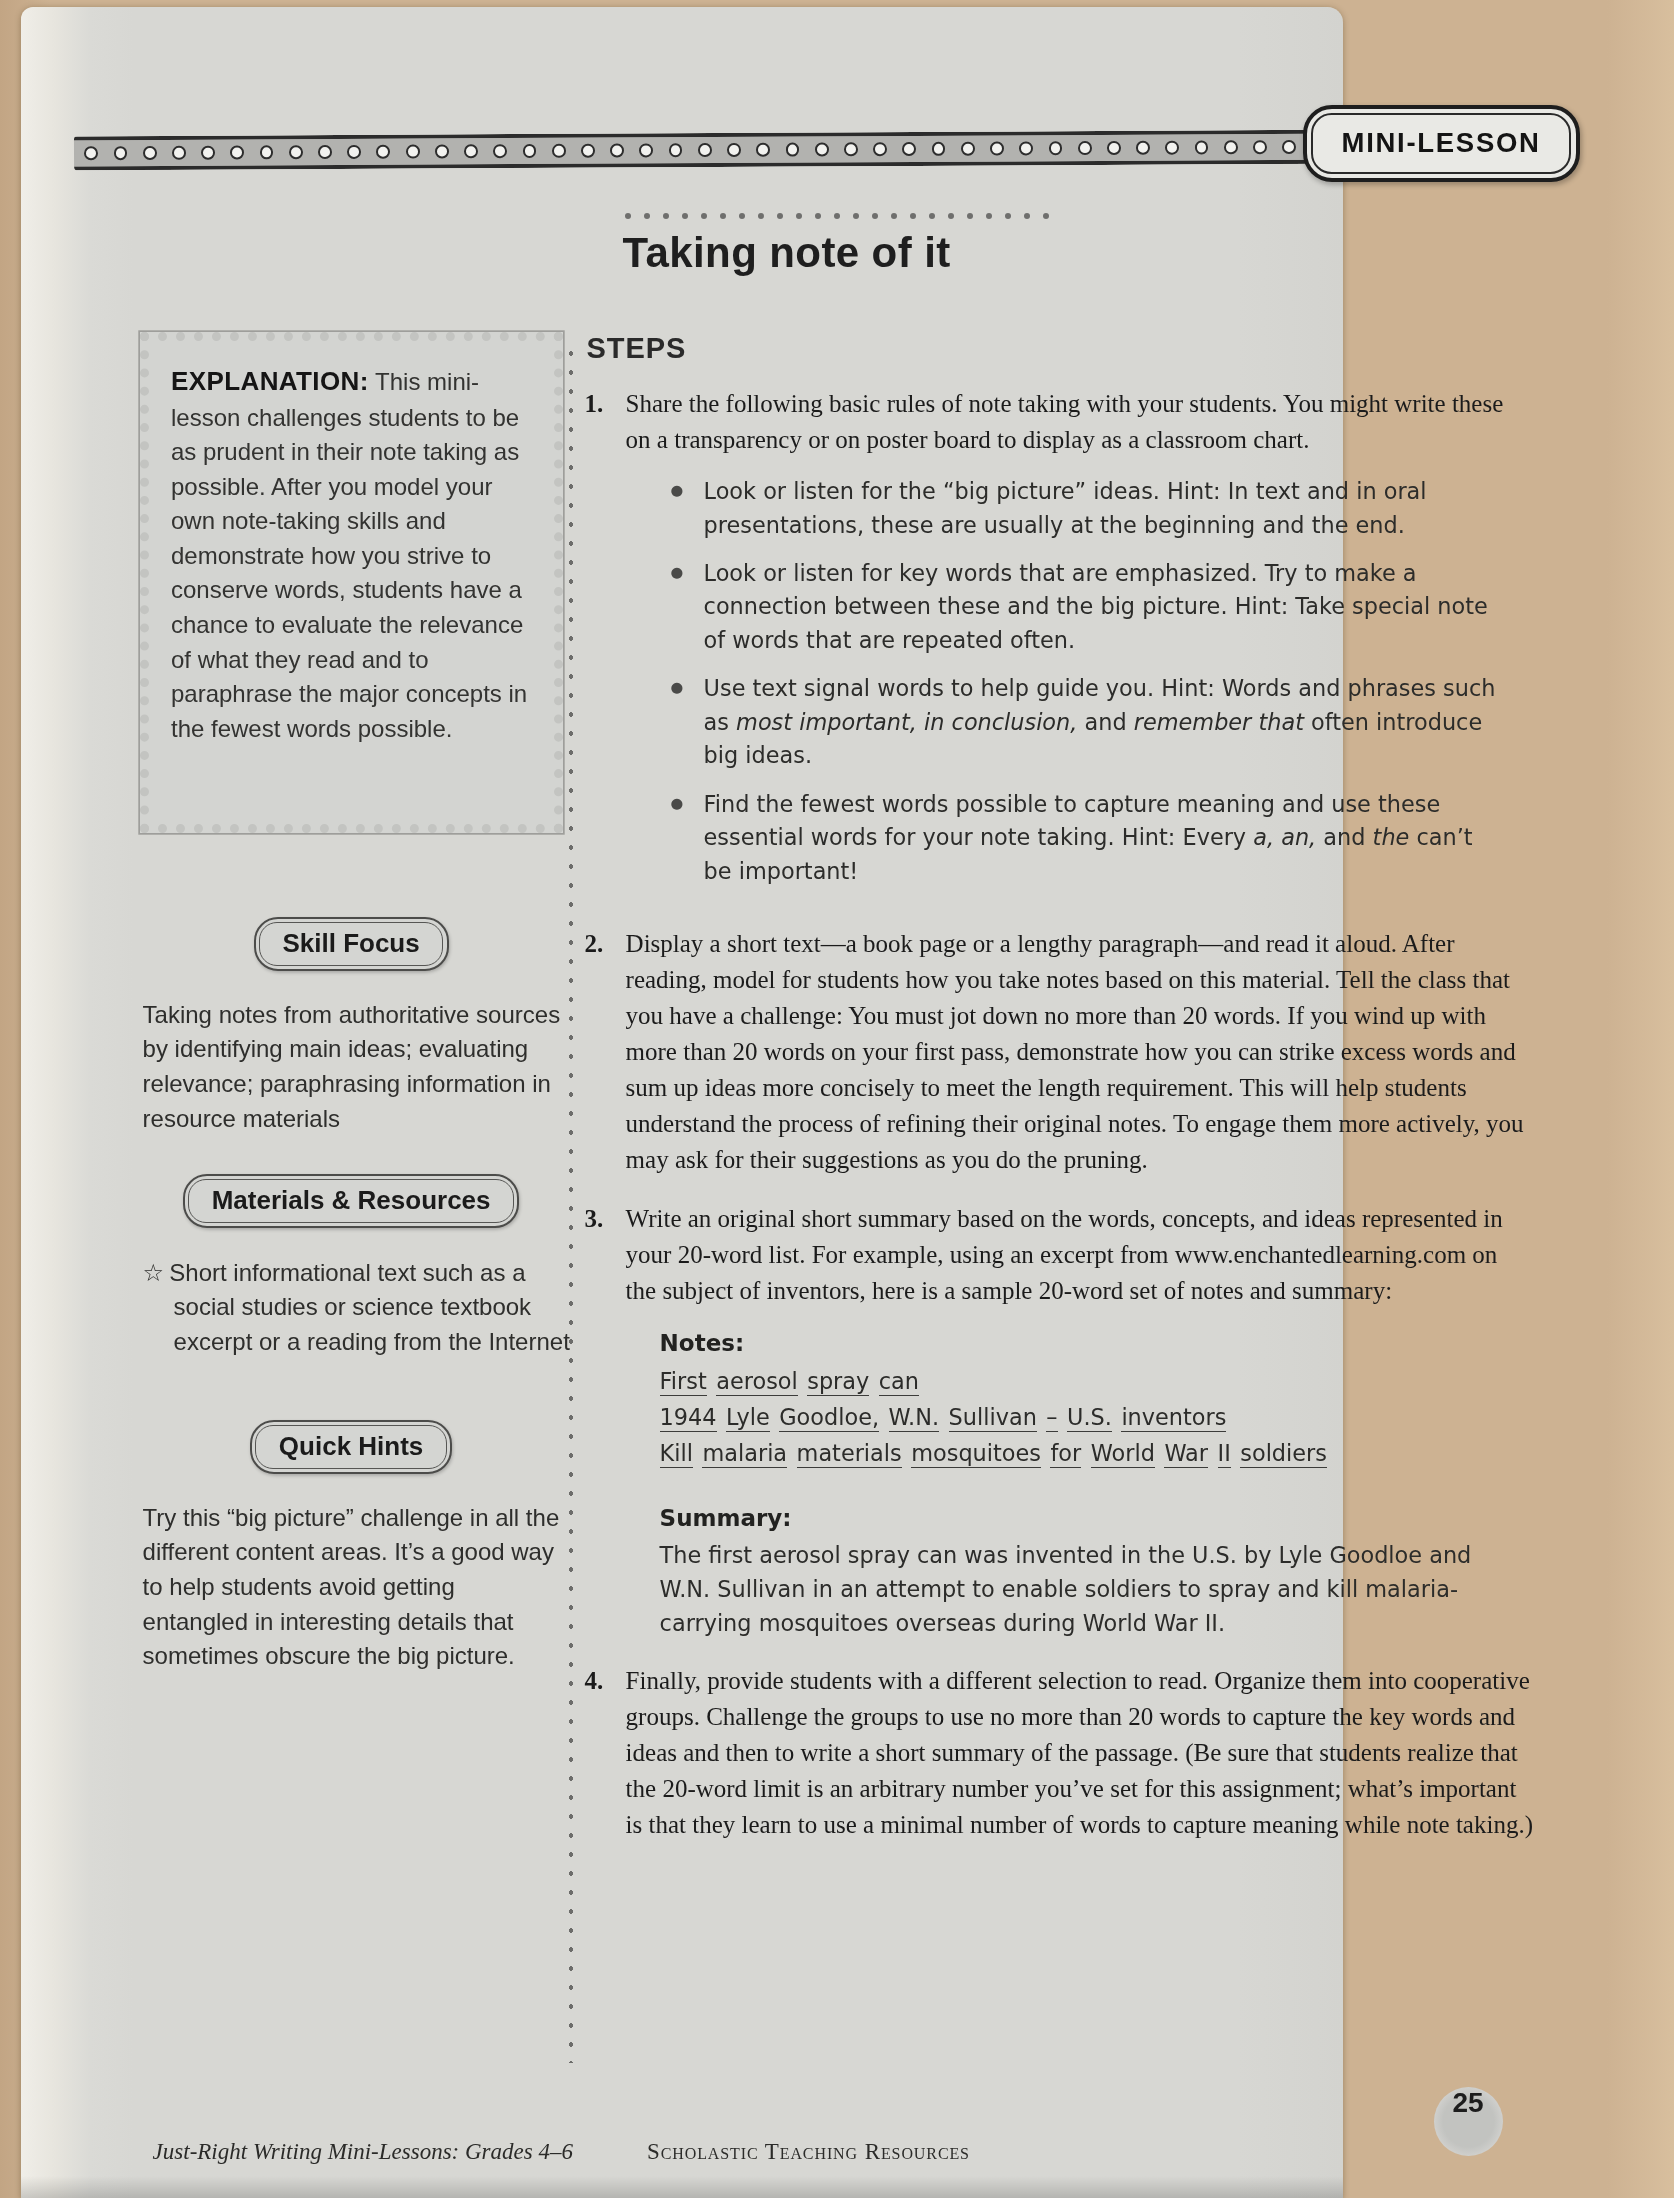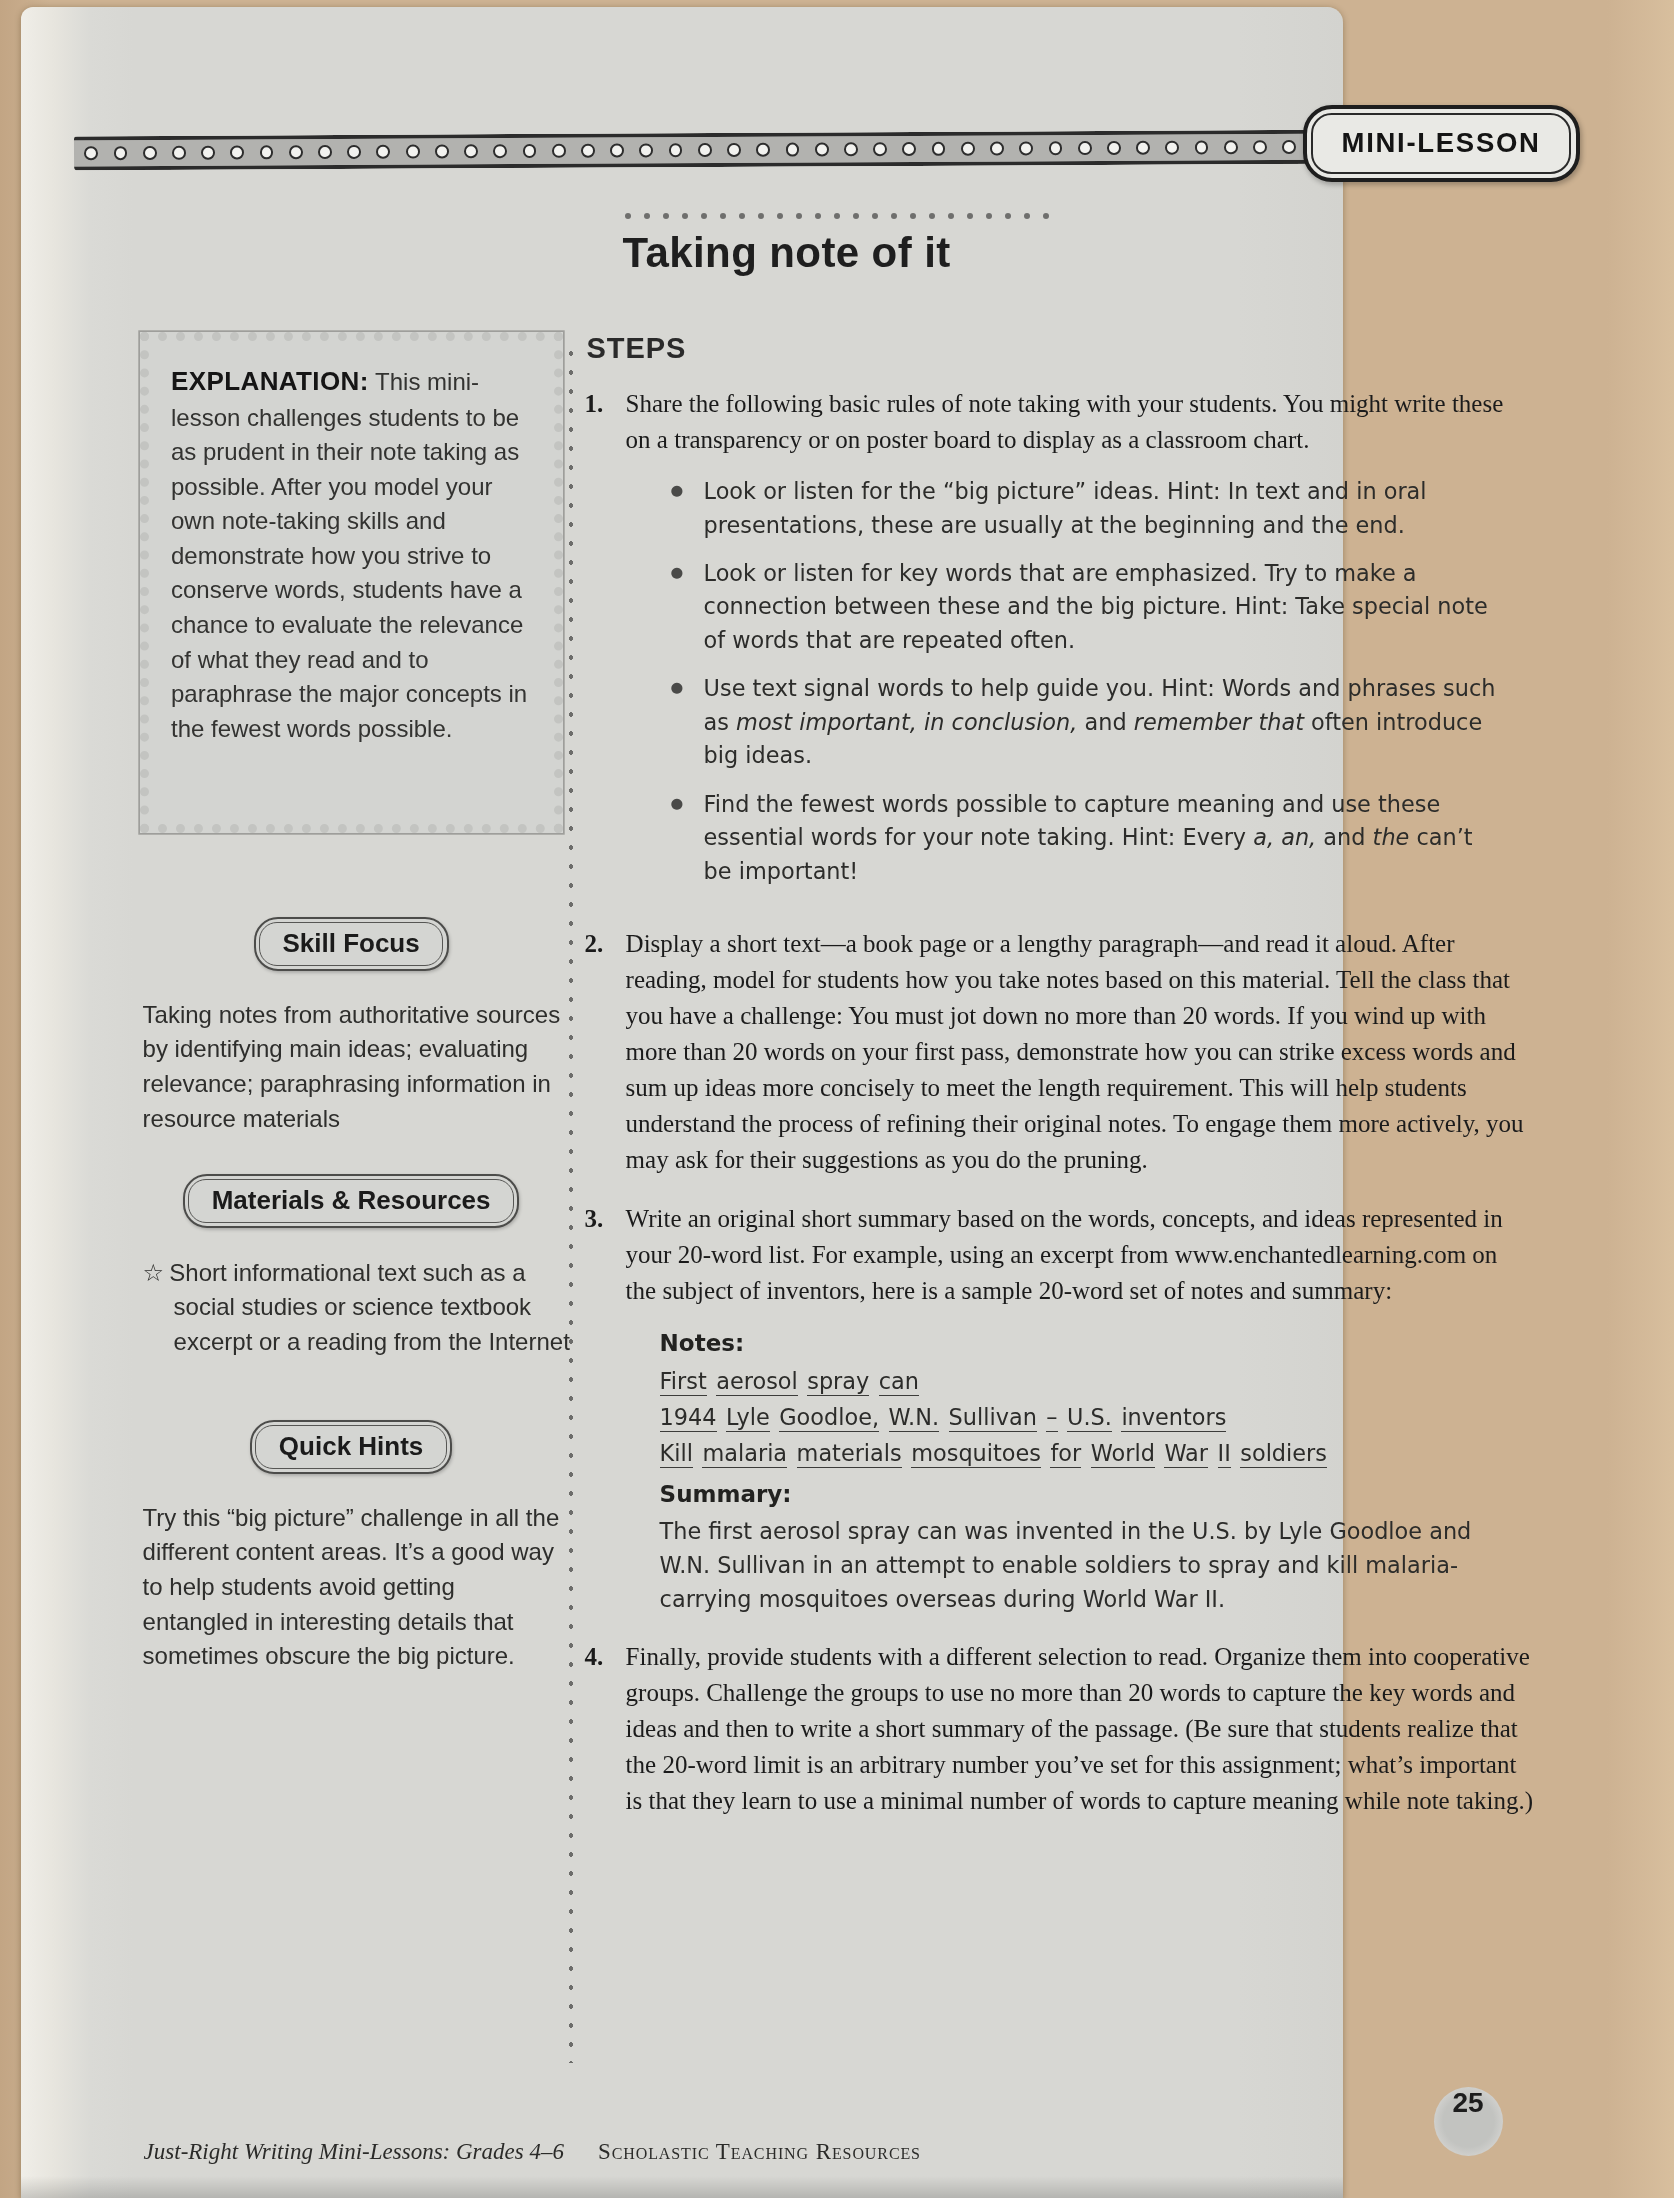--- a/index.html
+++ b/index.html
@@ -97,25 +97,25 @@
   .rules-list{list-style:none;margin:17px 0 3.4px 0;padding:0 0 0 45px;font-family:"DejaVu Sans",sans-serif;}
   .rules-list li{display:flex;margin-bottom:14.6px;}
   .rules-list .marker{flex:0 0 33px;font-size:14.6px;color:#4a4a48;padding-top:6px;}
   .rules-list .rule-text{font-size:22.4px;line-height:1.5;color:#2c2c2a;width:792px;}
   .rules-list em{font-style:italic;}
 
   .example-block{margin-top:20.6px;padding-left:34px;font-family:"DejaVu Sans",sans-serif;}
   .ex-heading{font-size:23px;font-weight:700;color:#222220;margin-bottom:8.6px;}
   .note-line{font-size:22.4px;color:#2c2c2a;line-height:1.6;}
   .note-word{border-bottom:1.7px solid #3c3c3a;margin-right:9.5px;padding-bottom:0;display:inline-block;line-height:1.15;}
-  .summary-heading{margin-top:9px;}
+  .summary-heading{margin-top:33px;}
   .summary-text{font-size:22.4px;line-height:1.5;color:#2c2c2a;width:869px;}
 
   
-  .footer{position:absolute;left:123px;top:2132px;display:flex;align-items:flex-end;gap:34px;}
+  .footer{position:absolute;left:132px;top:2132px;display:flex;align-items:flex-end;gap:74px;}
   .book-title{font-family:"Liberation Serif",serif;font-style:italic;font-size:23px;color:#2b2b29;}
   .publisher{font-family:"Liberation Serif",serif;font-variant:small-caps;font-size:23px;letter-spacing:0.9px;color:#2b2b29;}
   .page-circle{
     position:absolute;left:1413px;top:2080px;width:69px;height:69px;border-radius:50%;
     background:radial-gradient(circle,#c2c3c0 0 52%,#cfcfcc 70%,#d7d7d3 100%);
     display:flex;align-items:flex-start;justify-content:center;
   }
   .page-circle .num{font-size:28px;font-weight:700;color:#1d1d1d;}
 </style>
 </head>

